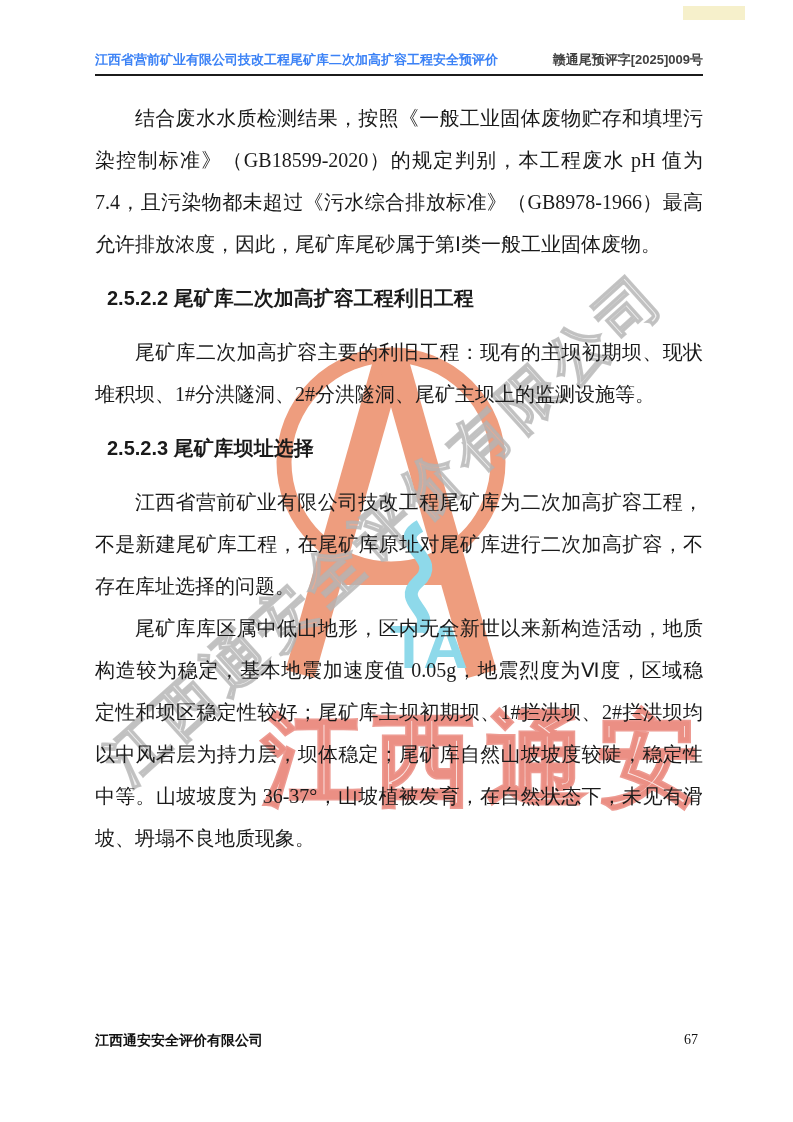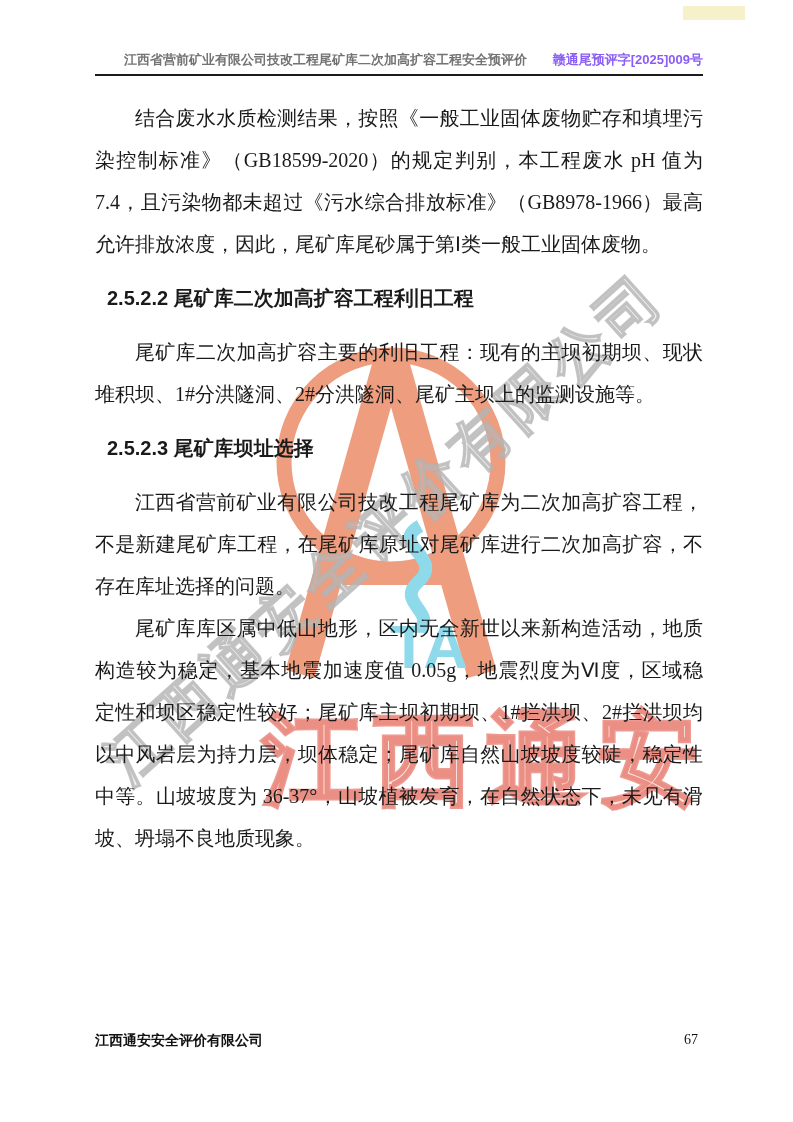--- a/index.html
+++ b/index.html
@@ -10,28 +10,27 @@
     overflow: hidden;
     font-family: "Liberation Serif", serif;
     color: #1a1a1a;
   }
   .page { position: absolute; inset: 0; }
 
   
   .hdr-title {
     position: absolute; left: 95px; top: 51px;
     font-family: "Liberation Sans", sans-serif;
-    font-size: 13px; font-weight: bold; color: #737373;
+    font-size: 13px; font-weight: bold; color: #3b82f6;
     white-space: nowrap;
-    margin-left: 29px;
   }
   .hdr-num {
     position: absolute; right: 90px; top: 51px;
     font-family: "Liberation Sans", sans-serif;
-    font-size: 13px; font-weight: bold; color: #8b5cf6;
+    font-size: 13px; font-weight: bold; color: #404040;
     white-space: nowrap;
   }
   .hdr-rule {
     position: absolute; left: 95px; right: 90px; top: 74px;
     height: 2px; background: #1b1b1b;
   }
   .scan-artifact {
     position: absolute; right: 48px; top: 6px;
     width: 62px; height: 14px;
     background: rgba(238, 228, 160, 0.55);

